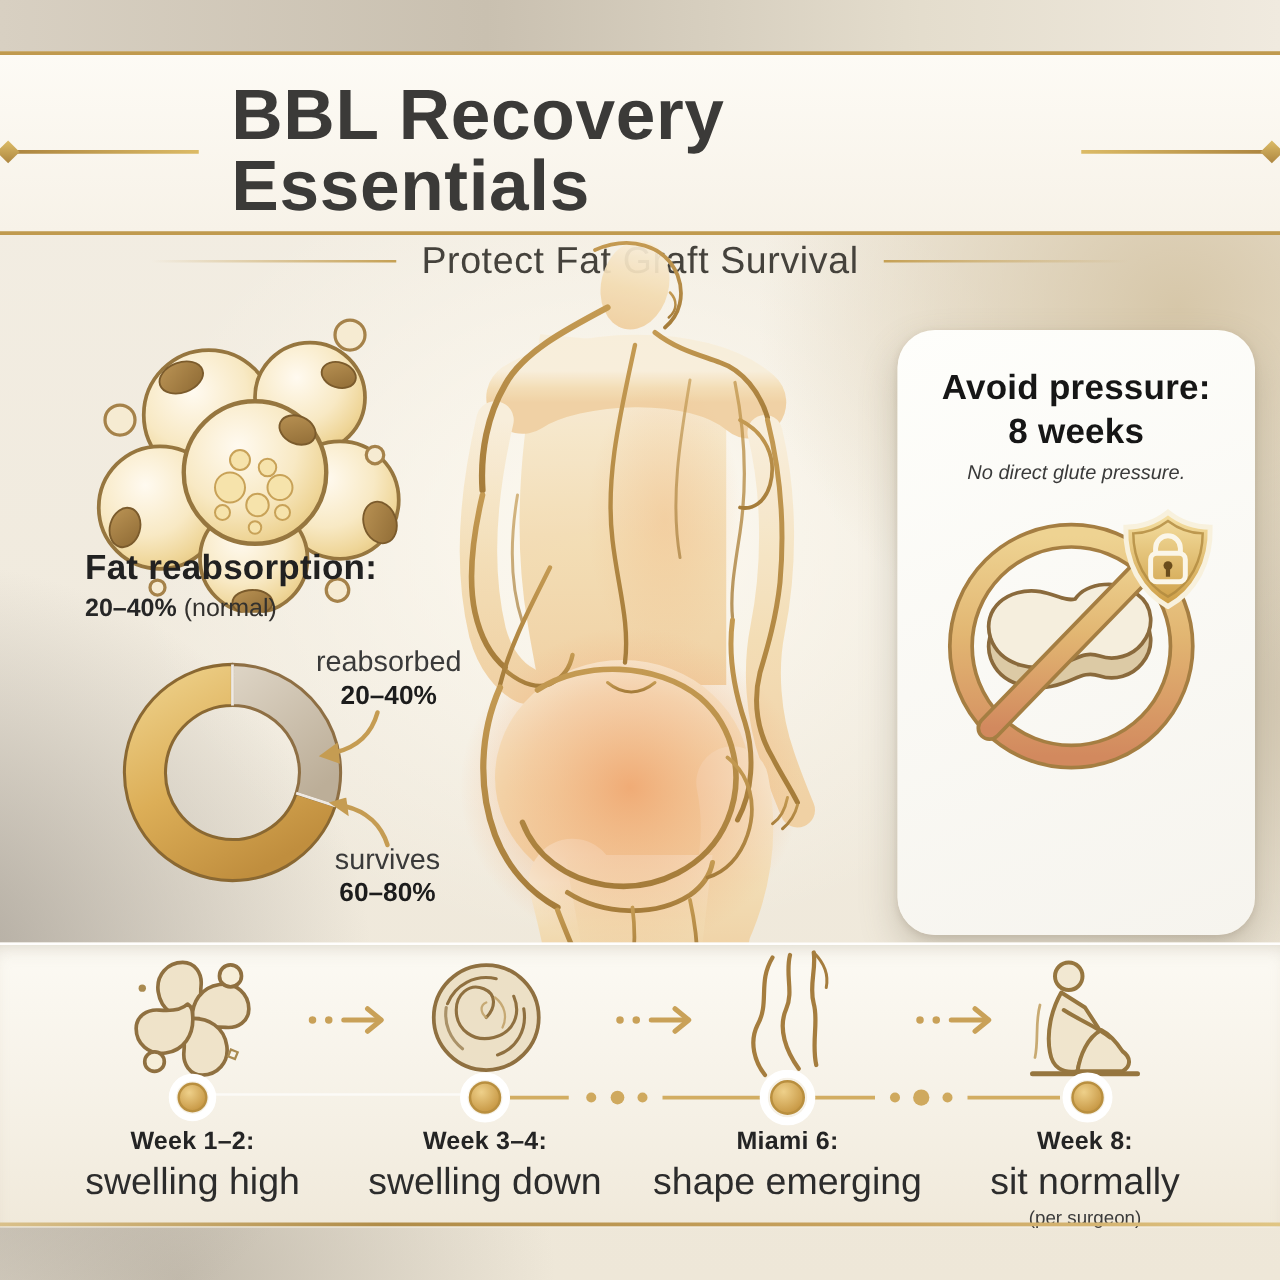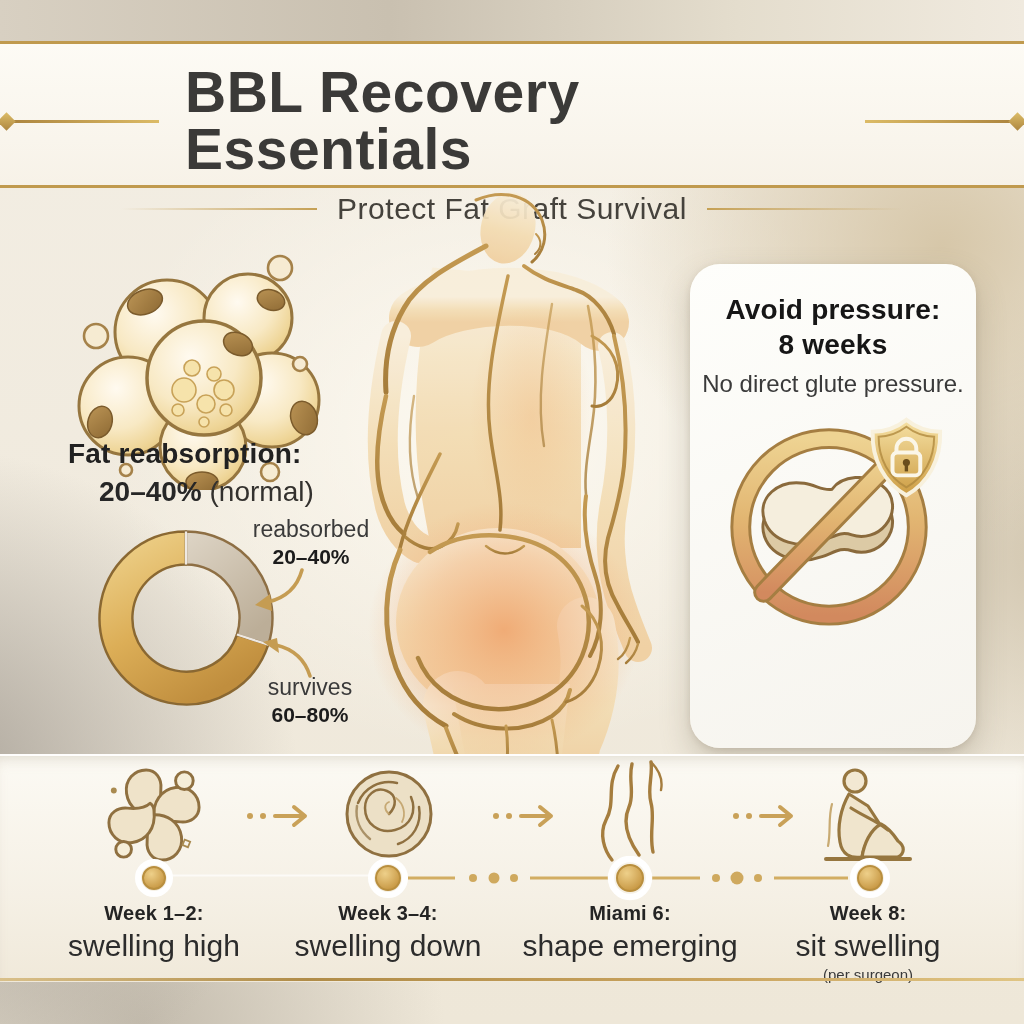--- a/index.html
+++ b/index.html
@@ -26,39 +26,39 @@
   .orn-rule{width:146px;height:3px;background:linear-gradient(90deg,#ad8640,#dcbb66);}
   .orn.right .orn-rule{background:linear-gradient(90deg,#dcbb66,#ad8640);}
   .subtitle-row{display:flex;align-items:center;gap:20px;margin-top:14px;}
   .page-subtitle{margin:0;font-size:30px;font-weight:normal;color:#45423c;letter-spacing:.5px;}
   .sub-rule{width:196px;height:2px;background:linear-gradient(90deg,rgba(197,160,84,0),#c5a054);}
   .subtitle-row .sub-rule.right{background:linear-gradient(90deg,#c5a054,rgba(197,160,84,0));}
   
   .fat-cells{position:absolute;left:66px;top:240px;}
   .reab-caption{position:absolute;left:68px;top:438px;width:330px;color:#212121;}
   .reab-caption .l1{font-size:28px;font-weight:bold;letter-spacing:.2px;}
-  .reab-caption .l2{font-size:28px;margin-top:6px;color:#262626;margin-left:31px;}
+  .reab-caption .l2{font-size:20px;margin-top:6px;color:#262626;}
   .reab-caption .l2 .b{font-weight:bold;}
   .reab-caption .l2 .n{font-weight:normal;color:#33312e;}
   .donut{position:absolute;left:92px;top:524px;}
   .donut-label{position:absolute;text-align:center;color:#3a3a3a;}
   .donut-label .dl1{font-size:23px;}
   .donut-label .dl2{font-size:21px;font-weight:bold;color:#1c1c1c;margin-top:2px;}
   .lbl-reabsorbed{left:246px;top:516px;width:130px;}
   .lbl-survives{left:240px;top:674px;width:140px;}
   .arrow-svg{position:absolute;}
   
   .figure{position:absolute;left:356px;top:186px;}
   
-  .pressure-card{position:absolute;left:690px;top:264px;width:286px;height:484px;box-sizing:border-box;
+  .pressure-card{position:absolute;left:718px;top:264px;width:286px;height:484px;box-sizing:border-box;
     background:linear-gradient(160deg,#fefefb,#f6f4ee);border-radius:30px;
     box-shadow:0 14px 30px rgba(120,108,86,.30), 0 2px 6px rgba(120,108,86,.18);
     text-align:center;padding-top:28px;}
   .card-title{font-size:28px;font-weight:bold;color:#161616;line-height:1.25;letter-spacing:.2px;}
-  .card-sub{font-size:24px;color:#3a3a3a;margin-top:8px;}
+  .card-sub{font-size:16px;color:#3a3a3a;margin-top:8px;font-style:italic;}
   .card-icon{margin-top:2px;}
   
   .timeline-band{position:absolute;left:0;top:754px;width:1024px;height:226px;
     background:linear-gradient(180deg,#fcfaf4,#f5f0e5 62%,#f0e9da);
     border-top:2px solid rgba(255,255,255,.95);
     box-shadow:inset 0 10px 16px -10px rgba(170,158,134,.45);}
   .tl-icon{position:absolute;}
   .tl-line{position:absolute;left:0;top:856px;}
   .tl-arrow{position:absolute;}
   .tl-label{position:absolute;top:902px;width:230px;text-align:center;color:#242424;}
@@ -409,20 +409,20 @@
   <div class="tl-label" style="left:273px;">
     <div class="w">Week 3–4:</div>
     <div class="d">swelling down</div>
   </div>
   <div class="tl-label" style="left:515px;">
     <div class="w">Miami 6:</div>
     <div class="d">shape emerging</div>
   </div>
   <div class="tl-label" style="left:753px;">
     <div class="w">Week 8:</div>
-    <div class="d">sit swelling</div>
+    <div class="d">sit normally</div>
     <div class="n">(per surgeon)</div>
   </div>
 
   <div class="bottom-strip"></div>
   <div class="footer-line"></div>
 
 </div>
 
 </body></html>

